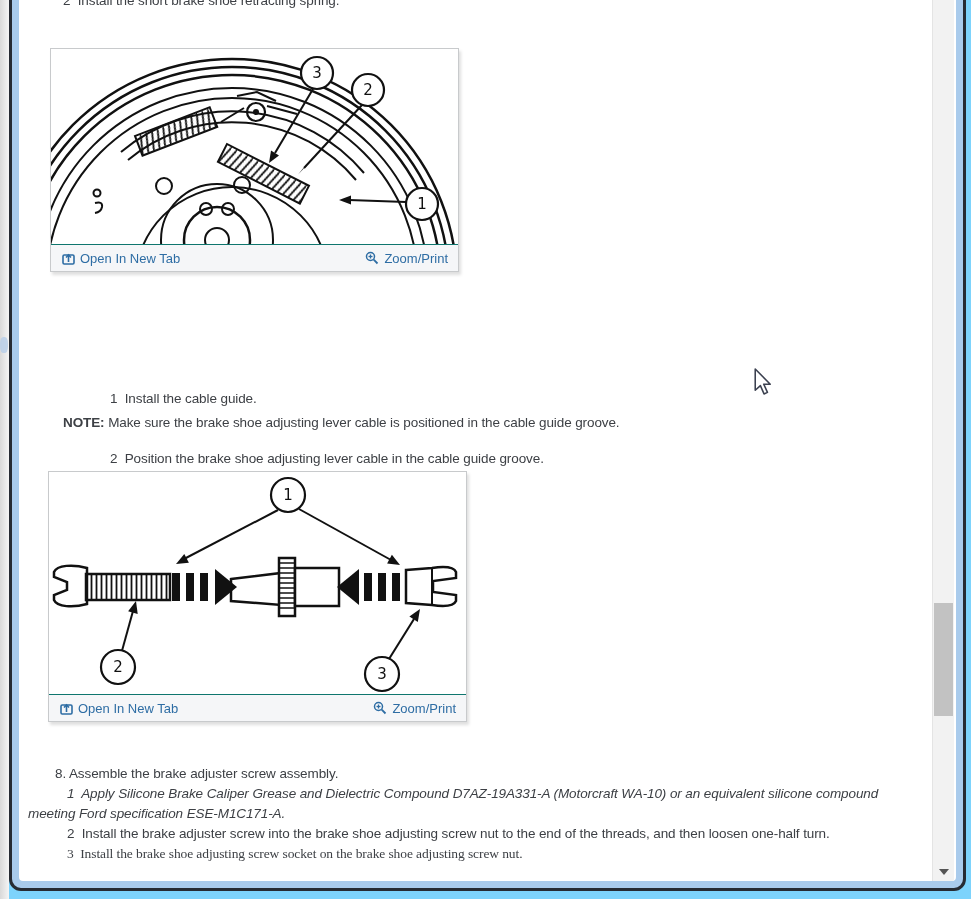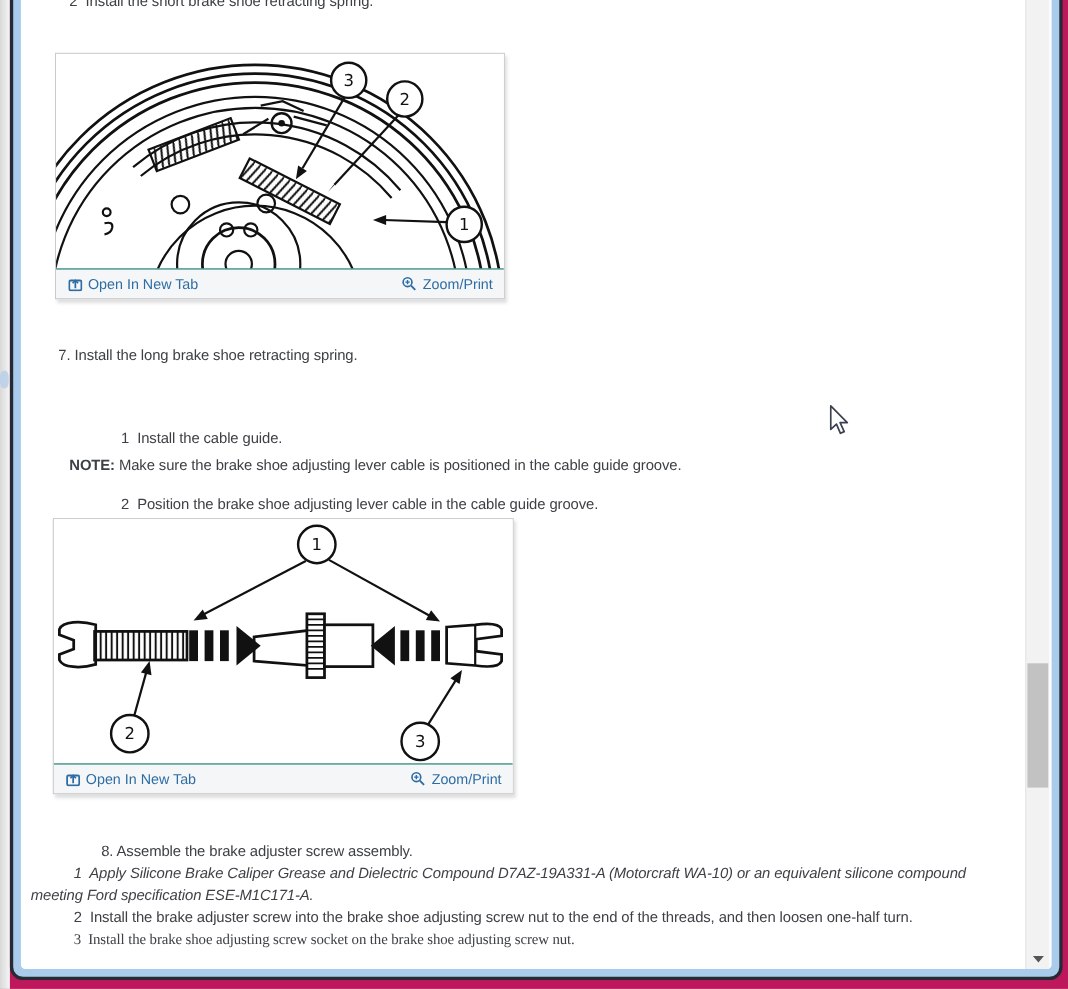--- a/index.html
+++ b/index.html
@@ -1,16 +1,16 @@
 <!DOCTYPE html>
 <html><head>
 <meta charset="utf-8">
 <style>
   html,body{margin:0;padding:0;background:#e9e9e9;}
-  .stage{position:relative;width:971px;height:899px;overflow:hidden;background:#be185d;
+  .stage{position:relative;width:971px;height:899px;overflow:hidden;background:#7dd3fc;
          font-family:"Liberation Sans",sans-serif;color:#3d4045;}
   .edge-left{position:absolute;left:0;top:0;width:9px;height:899px;
              background:linear-gradient(to right,#d9d9d9,#f5f5f5);}
   .edge-smudge{position:absolute;left:0;top:337px;width:8px;height:16px;background:#b9cfe9;
                border-radius:40%;opacity:.85;}
   .window{position:absolute;left:9px;top:-30px;width:957px;height:921px;
           border:3px solid #262b33;border-radius:12px;background:#a9cbec;box-sizing:border-box;}
   .content{position:absolute;left:7px;right:7px;top:0;bottom:7px;background:#ffffff;
            border-radius:0 0 4px 4px;overflow:hidden;}
   
@@ -119,21 +119,20 @@
               <circle cx="5.5" cy="5.5" r="4" fill="none" stroke="#2e6da4" stroke-width="1.5"></circle>
               <line x1="3.5" y1="5.5" x2="7.5" y2="5.5" stroke="#2e6da4" stroke-width="1.3"></line>
               <line x1="5.5" y1="3.5" x2="5.5" y2="7.5" stroke="#2e6da4" stroke-width="1.3"></line>
               <line x1="8.7" y1="8.7" x2="12.5" y2="12.5" stroke="#2e6da4" stroke-width="1.8"></line>
             </svg>
             <span>Zoom/Print</span>
           </a>
         </div>
       </div>
 
-      <div class="txt" style="left:34px;top:340px;">7. Install the long brake shoe retracting spring.</div>
       <div class="txt list" style="left:44px;top:376px;margin-left:47px;">
         <div class="line">1  Install the cable guide.</div>
         <div class="line">2  Position the brake shoe adjusting lever cable in the cable guide groove.</div>
         <div class="line">3  Install the long brake shoe retracting spring.</div>
       </div>
       <div class="txt" style="left:44px;top:440px;text-align:center;"><b>NOTE:</b><span> Make sure the brake shoe adjusting lever cable is positioned in the cable guide groove.</span></div>
 
       <div class="figure" style="left:29px;top:498px;width:419px;height:251px;">
         <div class="fig-img" style="height:223px;">
           <svg viewBox="0 0 417 221">
@@ -211,21 +210,21 @@
               <circle cx="5.5" cy="5.5" r="4" fill="none" stroke="#2e6da4" stroke-width="1.5"></circle>
               <line x1="3.5" y1="5.5" x2="7.5" y2="5.5" stroke="#2e6da4" stroke-width="1.3"></line>
               <line x1="5.5" y1="3.5" x2="5.5" y2="7.5" stroke="#2e6da4" stroke-width="1.3"></line>
               <line x1="8.7" y1="8.7" x2="12.5" y2="12.5" stroke="#2e6da4" stroke-width="1.8"></line>
             </svg>
             <span>Zoom/Print</span>
           </a>
         </div>
       </div>
 
-      <div class="txt" style="left:36px;top:791px;margin-left:37px;">8. Assemble the brake adjuster screw assembly.</div>
+      <div class="txt" style="left:36px;top:791px;">8. Assemble the brake adjuster screw assembly.</div>
       <div class="txt" style="left:9px;top:811px;width:895px;text-indent:39px;font-style:italic;">1  Apply Silicone Brake Caliper Grease and Dielectric Compound D7AZ-19A331-A (Motorcraft WA-10) or an equivalent silicone compound meeting Ford specification ESE-M1C171-A.</div>
       <div class="txt" style="left:48px;top:851px;">2  Install the brake adjuster screw into the brake shoe adjusting screw nut to the end of the threads, and then loosen one-half turn.</div>
       <div class="txt" style="left:48px;top:871px;font-family:Liberation Serif, serif;">3  Install the brake shoe adjusting screw socket on the brake shoe adjusting screw nut.</div>
 
       <div class="sb-track" style="right:2px;top:0;bottom:0;">
         <div class="sb-thumb" style="left:1px;width:19px;top:630px;height:113px;"></div>
         <div class="sb-down" style="left:6px;bottom:6px;"></div>
       </div>
 
     </div>

